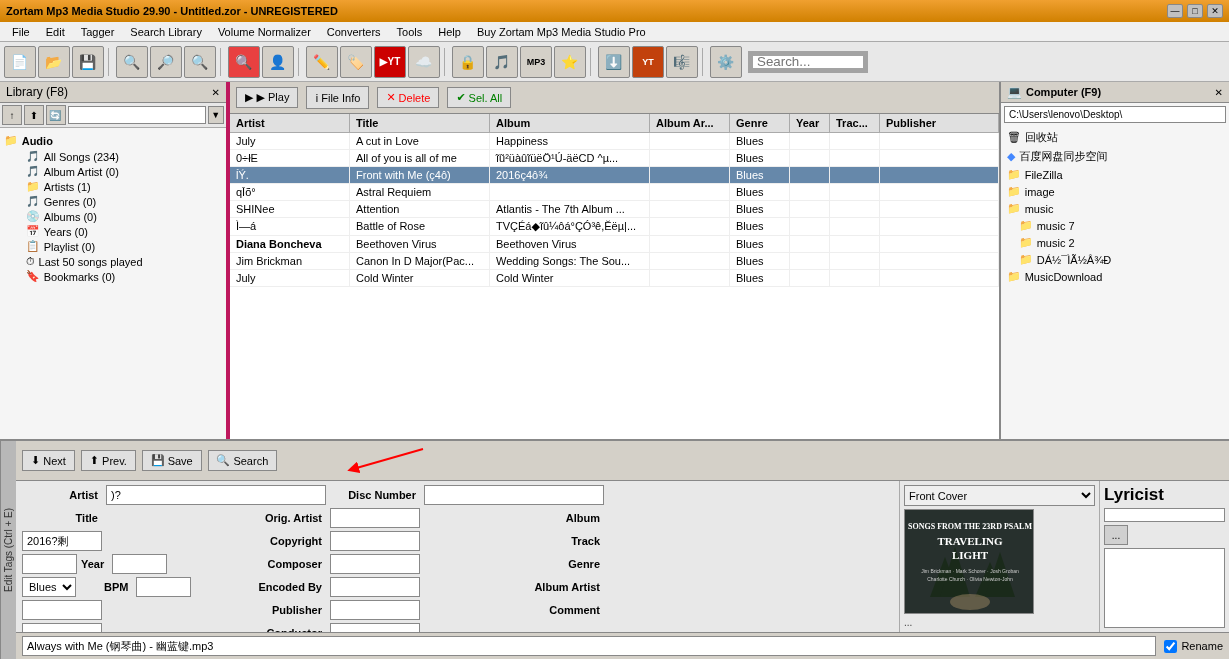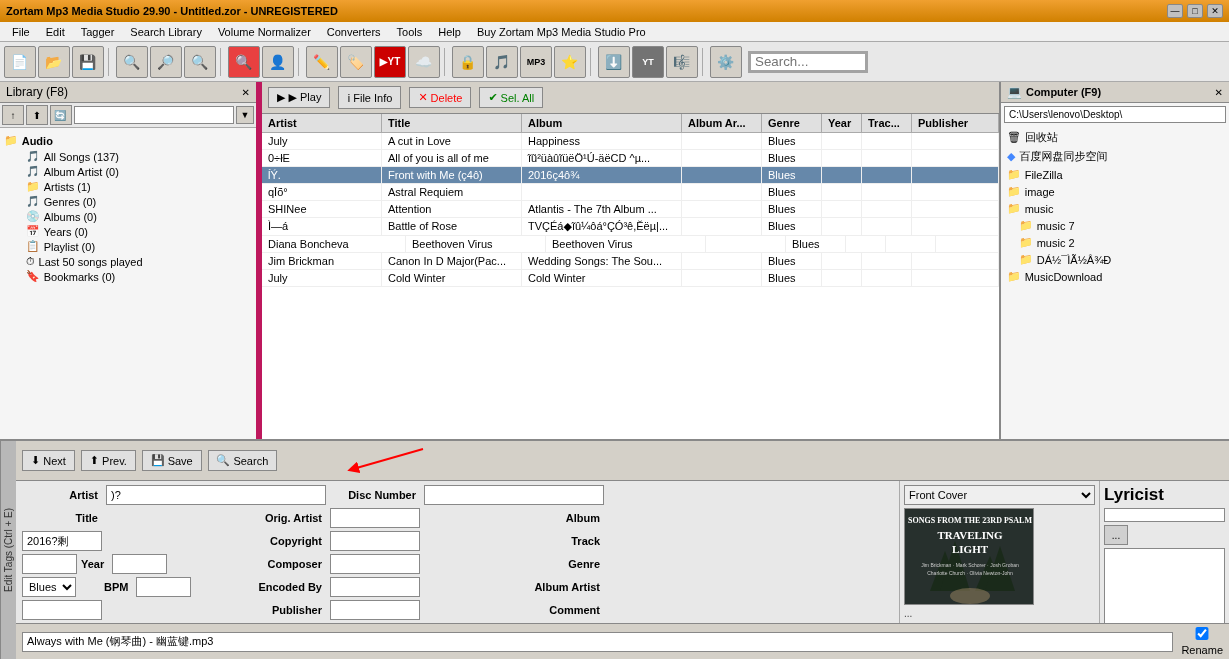--- a/index.html
+++ b/index.html
@@ -10,28 +10,28 @@
     #title-bar .win-btn { width: 16px; height: 14px; background: #c0c0c0; border: 1px solid #888; display: flex; align-items: center; justify-content: center; font-size: 9px; cursor: pointer; border-radius: 2px; }
 
     
     #menu-bar { background: #f0f0f0; height: 20px; display: flex; align-items: center; padding: 0 4px; border-bottom: 1px solid #aaa; }
     .menu-item { padding: 2px 8px; font-size: 11px; cursor: pointer; color: #000; }
 
     
     #toolbar { background: #e8e8e8; height: 40px; display: flex; align-items: center; padding: 2px 4px; border-bottom: 1px solid #aaa; gap: 2px; }
     .toolbar-btn { width: 32px; height: 32px; background: #d4d0c8; border: 1px solid #888; display: flex; align-items: center; justify-content: center; cursor: pointer; font-size: 14px; border-radius: 2px; }
     .toolbar-sep { width: 4px; height: 28px; border-left: 1px solid #aaa; margin: 0 2px; }
-    .toolbar-search { margin-left: 4px; height: 22px; width: 120px; border: 3px solid #a3a3a3; padding: 0 4px; background: white; }
+    .toolbar-search { margin-left: 4px; height: 22px; width: 120px; border: 5px solid #a3a3a3; padding: 0 4px; background: white; }
 
     
     #main { display: flex; flex-direction: column; height: calc(659px - 82px); }
     #content-row { display: flex; flex: 1; overflow: hidden; }
 
     
-    #library { width: 262px; background: #f5f5f5; border-right: 6px solid #be185d; display: flex; flex-direction: column; }
+    #library { width: 230px; background: #f5f5f5; border-right: 4px solid #be185d; display: flex; flex-direction: column; }
     #library-header { background: #d4d0c8; padding: 3px 6px; display: flex; align-items: center; justify-content: space-between; border-bottom: 1px solid #888; }
     .lib-close { cursor: pointer; font-size: 10px; }
     #library-toolbar { display: flex; align-items: center; padding: 2px; gap: 2px; background: #e8e8e8; border-bottom: 1px solid #aaa; }
     .lib-toolbar-btn { width: 22px; height: 20px; background: #d4d0c8; border: 1px solid #888; display: flex; align-items: center; justify-content: center; font-size: 10px; cursor: pointer; }
     .lib-search { flex: 1; height: 18px; border: 1px solid #888; font-size: 10px; padding: 0 2px; }
     .lib-scroll-btn { width: 18px; height: 18px; background: #d4d0c8; border: 1px solid #888; display: flex; align-items: center; justify-content: center; font-size: 9px; cursor: pointer; }
     #library-tree { flex: 1; overflow-y: auto; padding: 4px 0; }
     .tree-group { margin-left: 12px; }
     .tree-parent { padding: 2px 4px; cursor: pointer; display: flex; align-items: center; gap: 4px; font-size: 11px; font-weight: bold; }
     .sub-item { padding: 1px 6px; cursor: pointer; display: flex; align-items: center; gap: 4px; font-size: 11px; margin-left: 8px; }
@@ -72,21 +72,21 @@
     #cover-select { height: 22px; font-size: 11px; border: 1px solid #888; }
     #cover-image { width: 120px; height: 120px; background: #333; display: flex; align-items: center; justify-content: center; overflow: hidden; border: 1px solid #888; }
     #lyricist-area { flex: 0 0 120px; padding: 6px; display: flex; flex-direction: column; gap: 4px; }
     .lyricist-label { font-size: 17px; font-weight: bold; }
     .lyricist-input { height: 20px; border: 1px solid #888; padding: 0 4px; font-size: 11px; background: white; }
     .lyricist-textarea { flex: 1; border: 1px solid #888; padding: 4px; font-size: 11px; background: white; resize: none; }
     .lyricist-btn { width: 24px; height: 20px; border: 1px solid #888; background: #d0d0d0; cursor: pointer; display: flex; align-items: center; justify-content: center; font-size: 10px; }
     
     #filename-row { background: #d4d0c8; padding: 3px 6px; display: flex; align-items: center; gap: 8px; border-top: 1px solid #888; }
     .filename-input { flex: 1; height: 20px; border: 1px solid #888; padding: 0 4px; font-size: 11px; background: white; }
-    .rename-check { display: flex; gap: 4px; font-size: 11px; flex-direction: column; }
+    .rename-check { display: flex; gap: 4px; font-size: 11px; }
     
     
     #edit-side-label { writing-mode: vertical-rl; text-orientation: mixed; transform: rotate(180deg); background: #b8b8b8; width: 16px; border-right: 1px solid #888; font-size: 10px; display: flex; align-items: center; justify-content: center; padding: 4px 2px; color: #333; }
 
     
     ::-webkit-scrollbar { width: 14px; height: 14px; }
     ::-webkit-scrollbar-track { background: #d0d0d0; }
     ::-webkit-scrollbar-thumb { background: #a0a0a0; border: 1px solid #888; }
 
     #edit-panel-full { display: flex; flex-direction: row; height: 100%; }
@@ -131,21 +131,21 @@
   <div class="toolbar-btn">🏷️</div>
   <div class="toolbar-btn" style="background:#cc0000;color:white;font-size:10px;font-weight:bold;">▶YT</div>
   <div class="toolbar-btn">☁️</div>
   <div class="toolbar-sep"></div>
   <div class="toolbar-btn">🔒</div>
   <div class="toolbar-btn">🎵</div>
   <div class="toolbar-btn" style="font-size:9px;font-weight:bold;">MP3</div>
   <div class="toolbar-btn">⭐</div>
   <div class="toolbar-sep"></div>
   <div class="toolbar-btn">⬇️</div>
-  <div class="toolbar-btn" style="background:#737373;color:white;font-size:9px;font-weight:bold;">YT</div>
+  <div class="toolbar-btn" style="background:#c2410c;color:white;font-size:9px;font-weight:bold;">YT</div>
   <div class="toolbar-btn">🎼</div>
   <div class="toolbar-sep"></div>
   <div class="toolbar-btn">⚙️</div>
   <input class="toolbar-search" type="text" placeholder="Search..." style="">
 </div>
 
 <div id="main">
   <div id="content-row">
 
     <div id="library">
@@ -161,21 +161,21 @@
         <div class="lib-scroll-btn">▼</div>
       </div>
       <div id="library-tree">
         <div class="tree-parent">
           <span>📁</span>
           <span>Audio</span>
         </div>
         <div class="tree-group">
           <div class="sub-item">
             <span>🎵</span>
-            <span>All Songs (137)</span>
+            <span>All Songs (234)</span>
           </div>
           <div class="sub-item">
             <span>🎵</span>
             <span>Album Artist (0)</span>
           </div>
           <div class="sub-item">
             <span>📁</span>
             <span>Artists (1)</span>
           </div>
           <div class="sub-item">
@@ -291,21 +291,21 @@
           <div class="track-cell" style="width:120px;">Ì—á</div>
           <div class="track-cell" style="width:140px;">Battle of Rose</div>
           <div class="track-cell" style="width:160px;">TVÇÉá◆ĩû¼ôá°ÇÓ³ê,Ĕëµ|...</div>
           <div class="track-cell" style="width:80px;"></div>
           <div class="track-cell" style="width:60px;">Blues</div>
           <div class="track-cell" style="width:40px;"></div>
           <div class="track-cell" style="width:50px;"></div>
           <div class="track-cell" style="flex:1;"></div>
         </div>
         <div class="track-row">
-          <div class="track-cell" style="width:144px;">Diana Boncheva</div>
+          <div class="track-cell" style="width:120px;font-weight:bold;">Diana Boncheva</div>
           <div class="track-cell" style="width:140px;">Beethoven Virus</div>
           <div class="track-cell" style="width:160px;">Beethoven Virus</div>
           <div class="track-cell" style="width:80px;"></div>
           <div class="track-cell" style="width:60px;">Blues</div>
           <div class="track-cell" style="width:40px;"></div>
           <div class="track-cell" style="width:50px;"></div>
           <div class="track-cell" style="flex:1;"></div>
         </div>
         <div class="track-row">
           <div class="track-cell" style="width:120px;">Jim Brickman</div>

